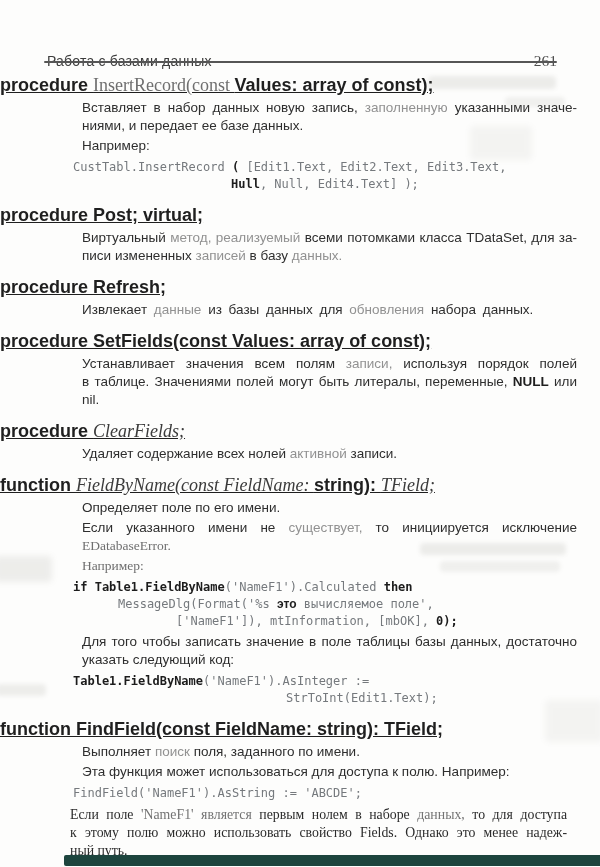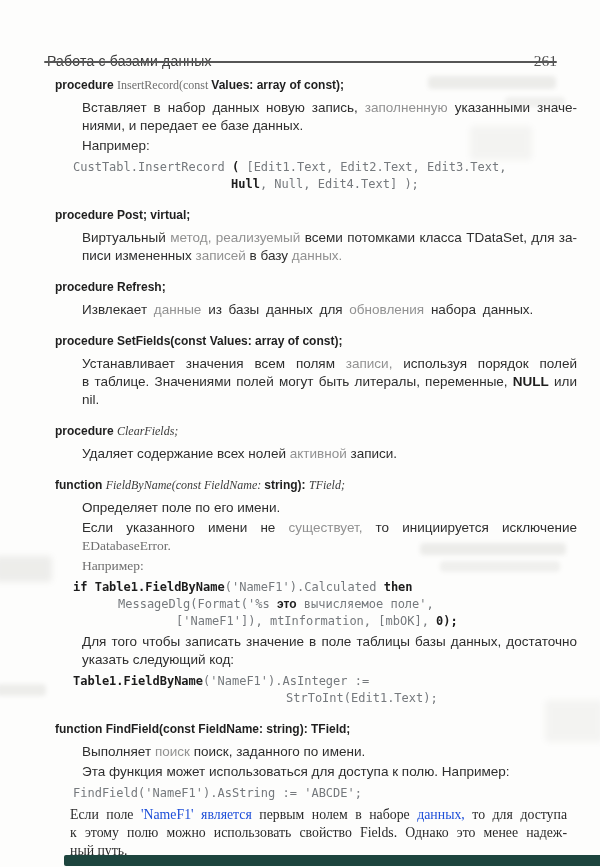--- a/index.html
+++ b/index.html
@@ -7,38 +7,38 @@
   .page{position:absolute;left:0;top:0;width:600px;height:867px;background:#fdfdfc;overflow:hidden;}
 
   .header{position:absolute;left:47px;top:52px;width:510px;display:flex;justify-content:space-between;align-items:baseline;}
   .header-title{font-size:14px;color:#3c3c3c;letter-spacing:.2px;}
   .header-page{font-family:"Liberation Serif",serif;font-size:15.5px;color:#4e4e4e;}
   .header-rule{position:absolute;left:44px;top:61px;width:513px;height:2px;background:#565656;border-radius:1px;}
 
   .content{position:absolute;left:0;top:63px;width:600px;}
 
   .bk{margin:0;}
-  .bk-h{padding-left:55px;font-size:12px;line-height:19px;font-weight:bold;color:#1f1f1f;margin:13px 0 4px 0;}
+  .bk-h{font-size:18px;line-height:19px;font-weight:bold;color:#1f1f1f;margin:13px 0 4px 0;text-decoration:underline;}
   .bk-p{padding-left:82px;font-size:13.5px;line-height:18px;color:#2e2e2e;}
   .bk-p .line{width:495px;}
   .bk-p + .bk-p{margin-top:2px;}
   .bk-ps{padding-left:70px;font-family:"Liberation Serif",serif;font-size:13.8px;line-height:18px;color:#2b2b2b;margin-top:4px;}
   .bk-ps .line{width:497px;}
   .bk-c{padding-left:57px;font-family:"DejaVu Sans Mono","Liberation Mono",monospace;font-size:12px;line-height:17px;color:#75797d;margin:4px 0 3px 16px;}
   .bk-c .line{white-space:pre;}
   .line.j{text-align:justify;text-align-last:justify;}
   .line.w{word-spacing:3px;}
 
   .s-b{font-family:"Liberation Sans",sans-serif;font-weight:bold;color:#1f1f1f;}
   .s-n{color:#2e2e2e;font-weight:normal;}
   .s-l{color:#919191;font-weight:normal;}
   .s-sg{font-family:"Liberation Serif",serif;font-weight:normal;color:#6f6f6f;}
   .s-si{font-family:"Liberation Serif",serif;font-style:italic;font-weight:normal;color:#3b3b3b;text-align:center;}
   .s-srf{color:#2b2b2b;}
-  .s-srl{color:#1d4ed8;}
+  .s-srl{color:#737373;}
   .s-c{color:#75797d;}
   .s-cb{color:#1c1c1c;font-weight:bold;}
   .s-cl{font-family:"DejaVu Sans Mono","Liberation Mono",monospace;font-size:12px;color:#a3a7ab;}
 
   .smudge{position:absolute;background:#7d7d72;border-radius:4px;filter:blur(2px);}
   .sm1{left:428px;top:76px;width:128px;height:13px;opacity:.13;}
   .sm2{left:505px;top:97px;width:60px;height:10px;opacity:.10;}
   .sm3{left:470px;top:126px;width:62px;height:34px;opacity:.07;filter:blur(3px);}
   .sm4{left:420px;top:543px;width:146px;height:12px;opacity:.13;}
   .sm5{left:440px;top:561px;width:120px;height:11px;opacity:.10;}
@@ -122,21 +122,21 @@
         <div class="line"><span class="s-n">указать следующий код:</span></div>
       </div>
       <div class="bk bk-c">
         <div class="line"><span class="s-cb">Table1.FieldByName</span><span class="s-c">('NameF1').AsInteger :=</span></div>
         <div class="line" style="padding-left: 213px;"><span class="s-c">StrToInt(Edit1.Text);</span></div>
       </div>
       <div class="bk bk-h">
         <div class="line"><span class="s-b">function FindField(const FieldName: string): TField;</span></div>
       </div>
       <div class="bk bk-p">
-        <div class="line"><span class="s-n">Выполняет </span><span class="s-l">поиск</span><span class="s-n"> поиск, заданного по имени.</span></div>
+        <div class="line"><span class="s-n">Выполняет </span><span class="s-l">поиск</span><span class="s-n"> поля, заданного по имени.</span></div>
       </div>
       <div class="bk bk-p">
         <div class="line"><span class="s-n">Эта функция может использоваться для доступа к полю. Например:</span></div>
       </div>
       <div class="bk bk-c">
         <div class="line"><span class="s-c">FindField('NameF1').AsString := 'ABCDE';</span></div>
       </div>
       <div class="bk bk-ps">
         <div class="line j"><span class="s-srf">Если поле </span><span class="s-srl">'NameF1' является</span><span class="s-srf"> первым нолем в наборе </span><span class="s-srl">данных,</span><span class="s-srf"> то для доступа</span></div>
         <div class="line j"><span class="s-srf">к этому полю можно использовать свойство Fields. Однако это менее надеж-</span></div>

